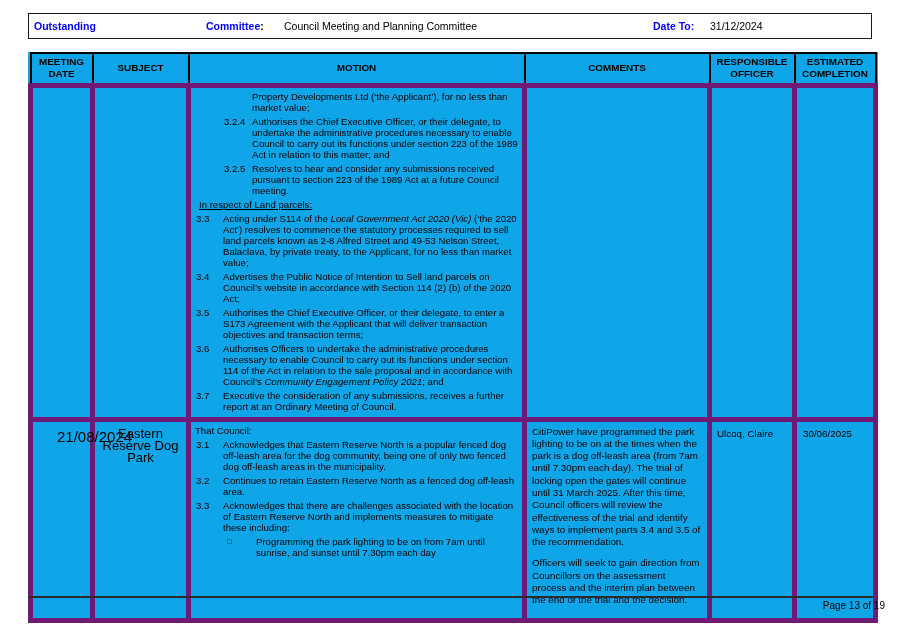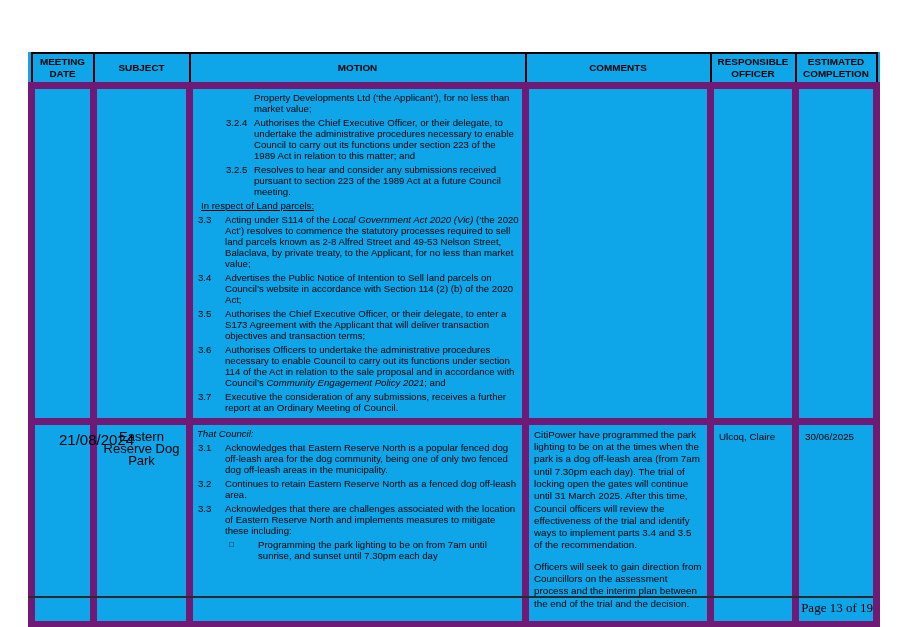--- a/index.html
+++ b/index.html
@@ -25,58 +25,68 @@
 
   
   table.grid {
     position:absolute; left:28px; top:52px; width:845px;
     border-collapse:collapse; table-layout:fixed; background:#0ea5e9;
   }
   .grid th {
     border:2px solid #000; font-size:9.9px; font-weight:bold;
     text-align:center; vertical-align:middle; height:32px; padding:2px 3px; line-height:1.2;
   }
-  .grid td { border:7px solid #701a75; vertical-align:top;margin-top:8px; }
+  .grid td { border:5px solid #701a75; vertical-align:top;margin-top:8px; }
   tr.row1 { height:329px; }
   tr.row2 { height:175px; }
 
   .c-date { text-align:right; padding-top:6px; font-size:15px;padding-left:24px; }
   .c-subj { text-align:center; padding:6px 3px 0 3px; font-size:13px; line-height:12px; }
   .c-officer { padding:6px 3px 0 5px; font-size:9.8px; }
   .c-compl { padding:6px 3px 0 6px; font-size:9.8px; }
 
   
   .c-motion { padding:3px 3px 2px 4px; font-size:9.6px; line-height:11px; }
   .m-item { position:relative; margin-bottom:3px; }
   .m-item .num { position:absolute; }
-  .m-intro { padding-left:0;font-style:italic; }
+  .m-intro { padding-left:0; }
   .m-heading { padding-left:4px; }
   .m-heading .txt { text-decoration:underline; }
   .m-l1 { padding-left:28px; }
   .m-l1 > .num { left:1px; width:26px; }
   .m-l2 { padding-left:57px; }
   .m-l2 > .num { left:29px; width:27px; }
   .m-cont { padding-left:57px; }
   .m-bullet { padding-left:61px; }
   .m-bullet > .num { left:32px; font-size:8px; top:0.5px; }
   .it { font-style:italic; }
 
   
   .c-comments { padding:4px 5px 2px 5px; font-size:9.8px; line-height:12.3px; }
   .c-comments .para { margin-bottom:9px; }
 
   
   .footer-rule { position:absolute; left:28px; top:596px; width:845px; border-top:2px solid #2a2a2a; }
-  .footer-text { position:absolute; top:600px; right:25px; font-size:13px; color:#000;font-family:Liberation Serif, serif; }
+  .footer-text { position:absolute; top:600px; right:13px; font-size:10px; color:#000; }
 </style>
 </head>
 <body>
 
 <div class="page">
 
+  <div class="topbar">
+    <span class="tb tb-status blue">Outstanding</span>
+    <span class="tb tb-comm">
+        <span class="blue">Committee</span>
+        <span class="colon">:</span>
+      </span>
+    <span class="tb tb-commval">Council Meeting and Planning Committee</span>
+    <span class="tb tb-dateto blue">Date To:</span>
+    <span class="tb tb-dateval">31/12/2024</span>
+  </div>
 
   <table class="grid">
     <colgroup>
       <col style="width:62px">
         <col style="width:96px">
         <col style="width:336px">
       <col style="width:185px">
         <col style="width:85px">
         <col style="width:81px">
     </colgroup>

